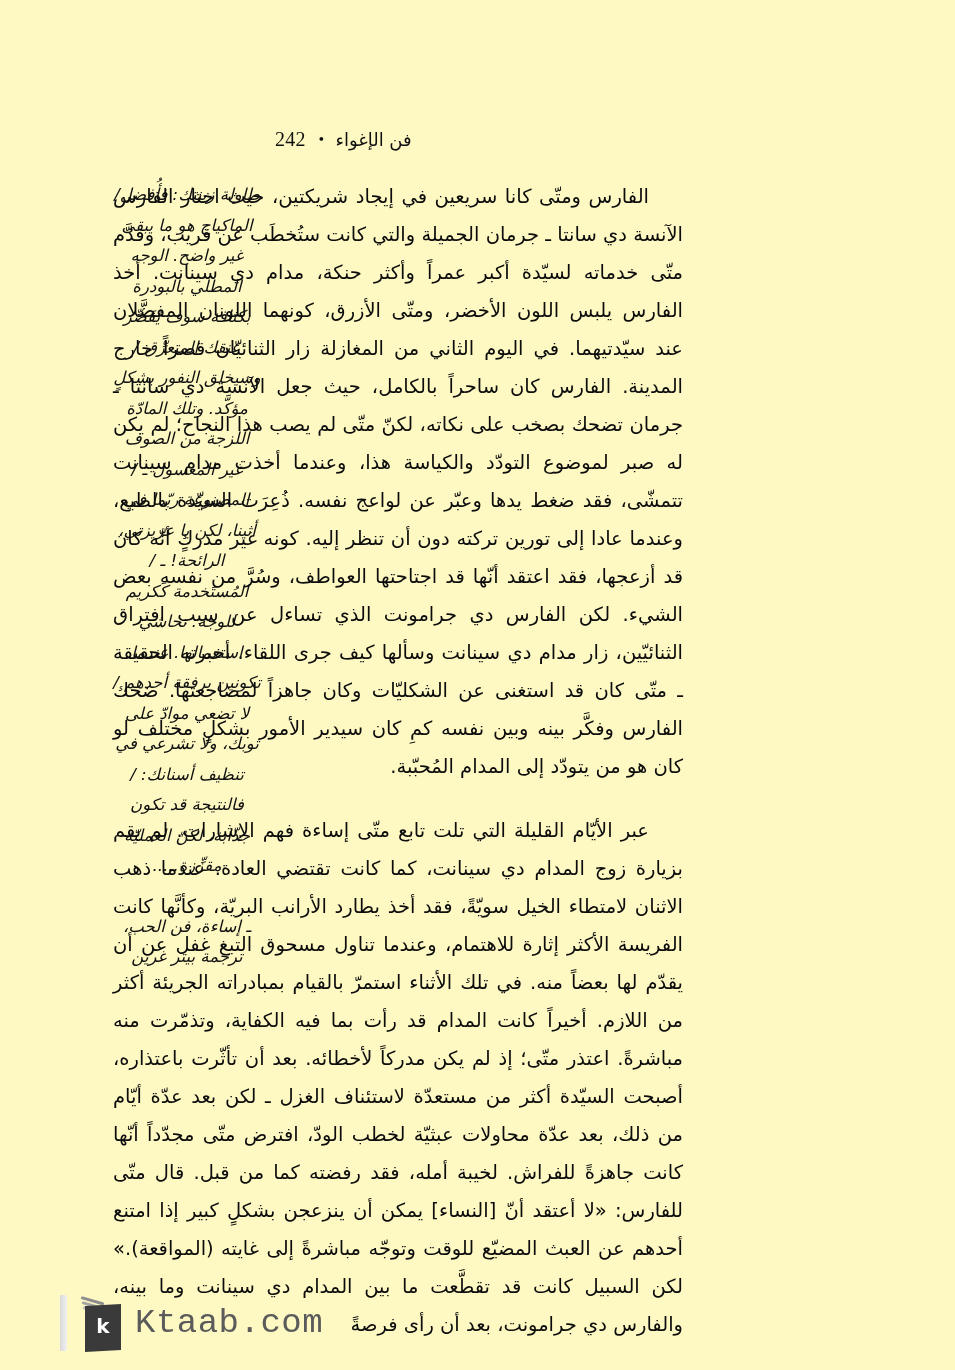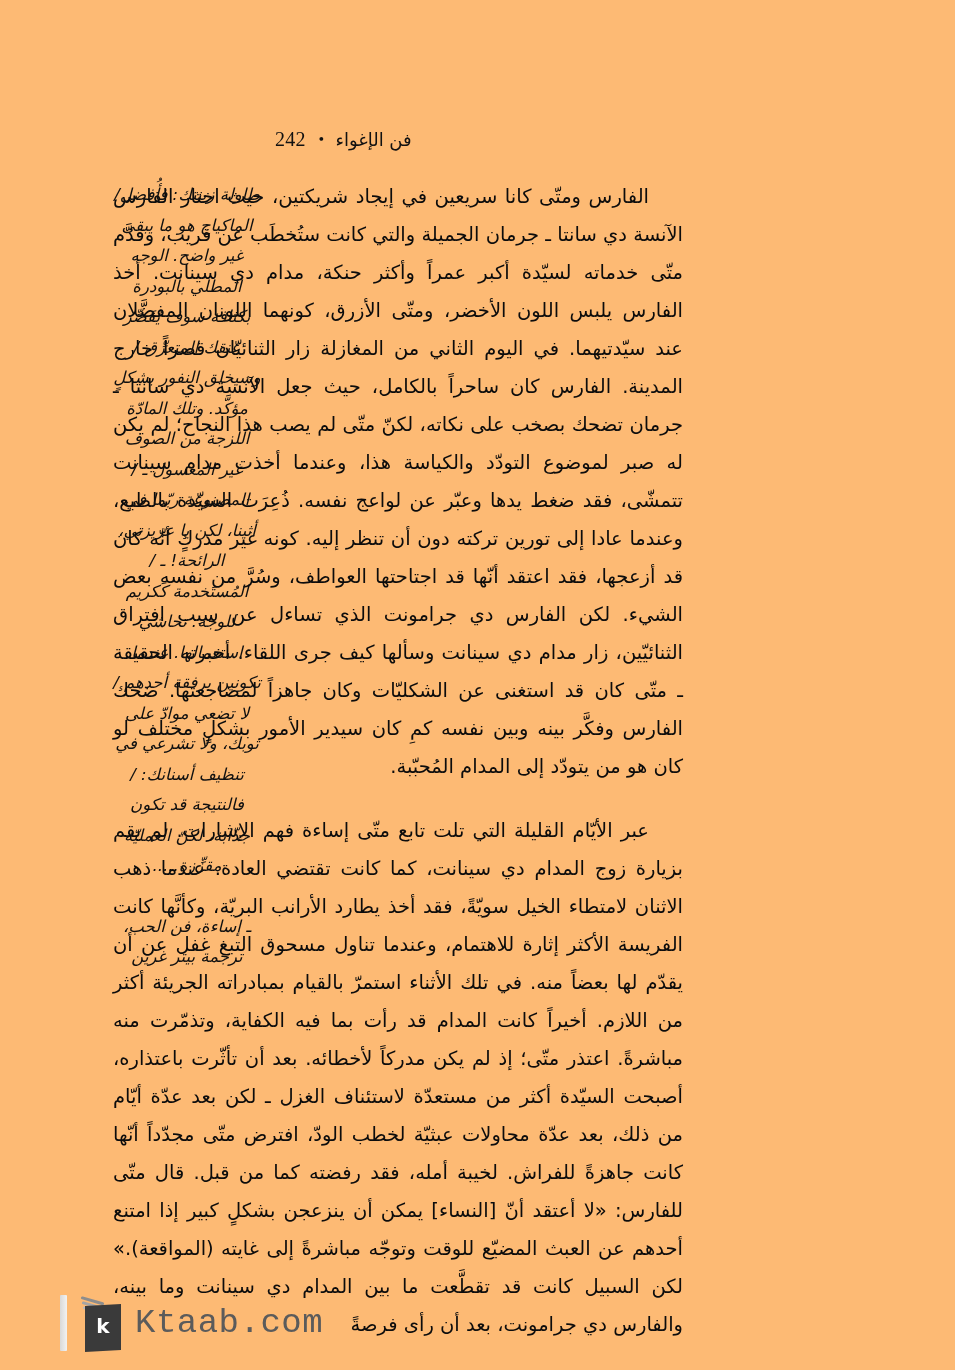--- a/index.html
+++ b/index.html
@@ -4,21 +4,21 @@
 <style>
   html, body {
     margin: 0;
     padding: 0;
     background: #ffffff;
   }
   .page {
     position: relative;
     width: 955px;
     height: 1370px;
-    background: #fdba74;
+    background: #fef9c3;
     overflow: hidden;
     font-family: "DejaVu Serif", "Liberation Serif", serif;
     color: #111111;
   }
 
   
   .running-head {
     position: absolute;
     top: 128px;
     right: 120px;

